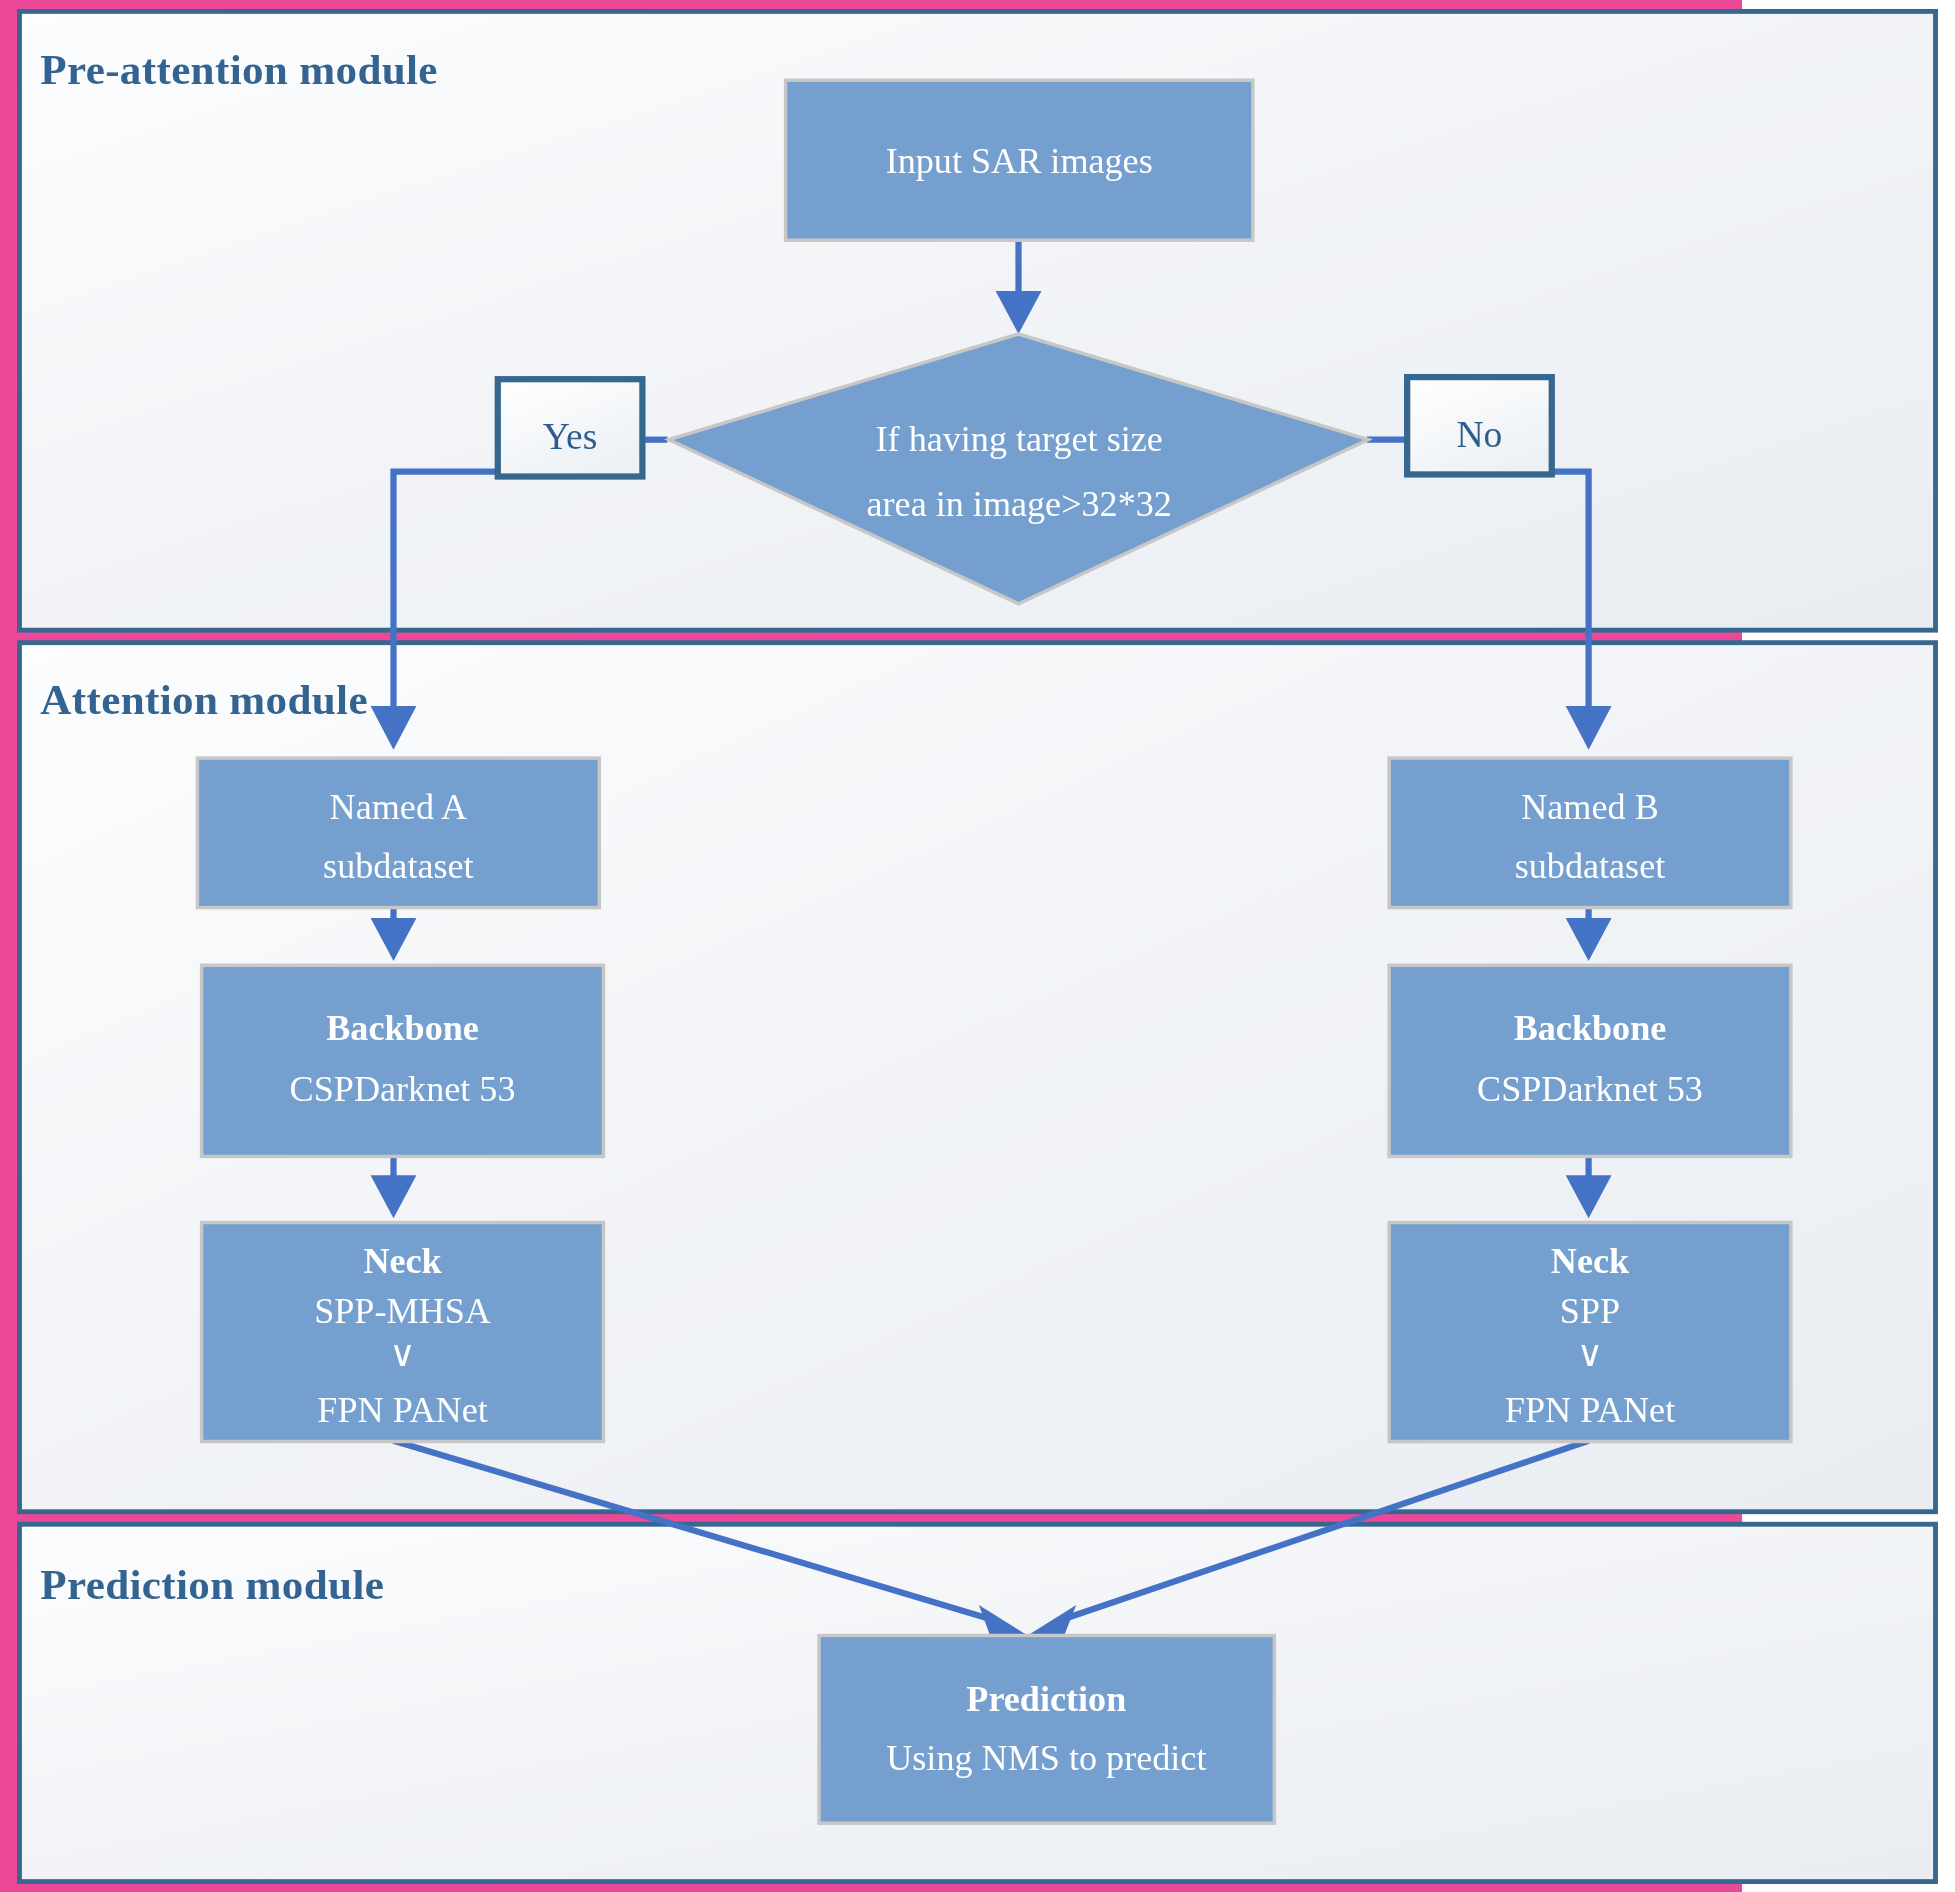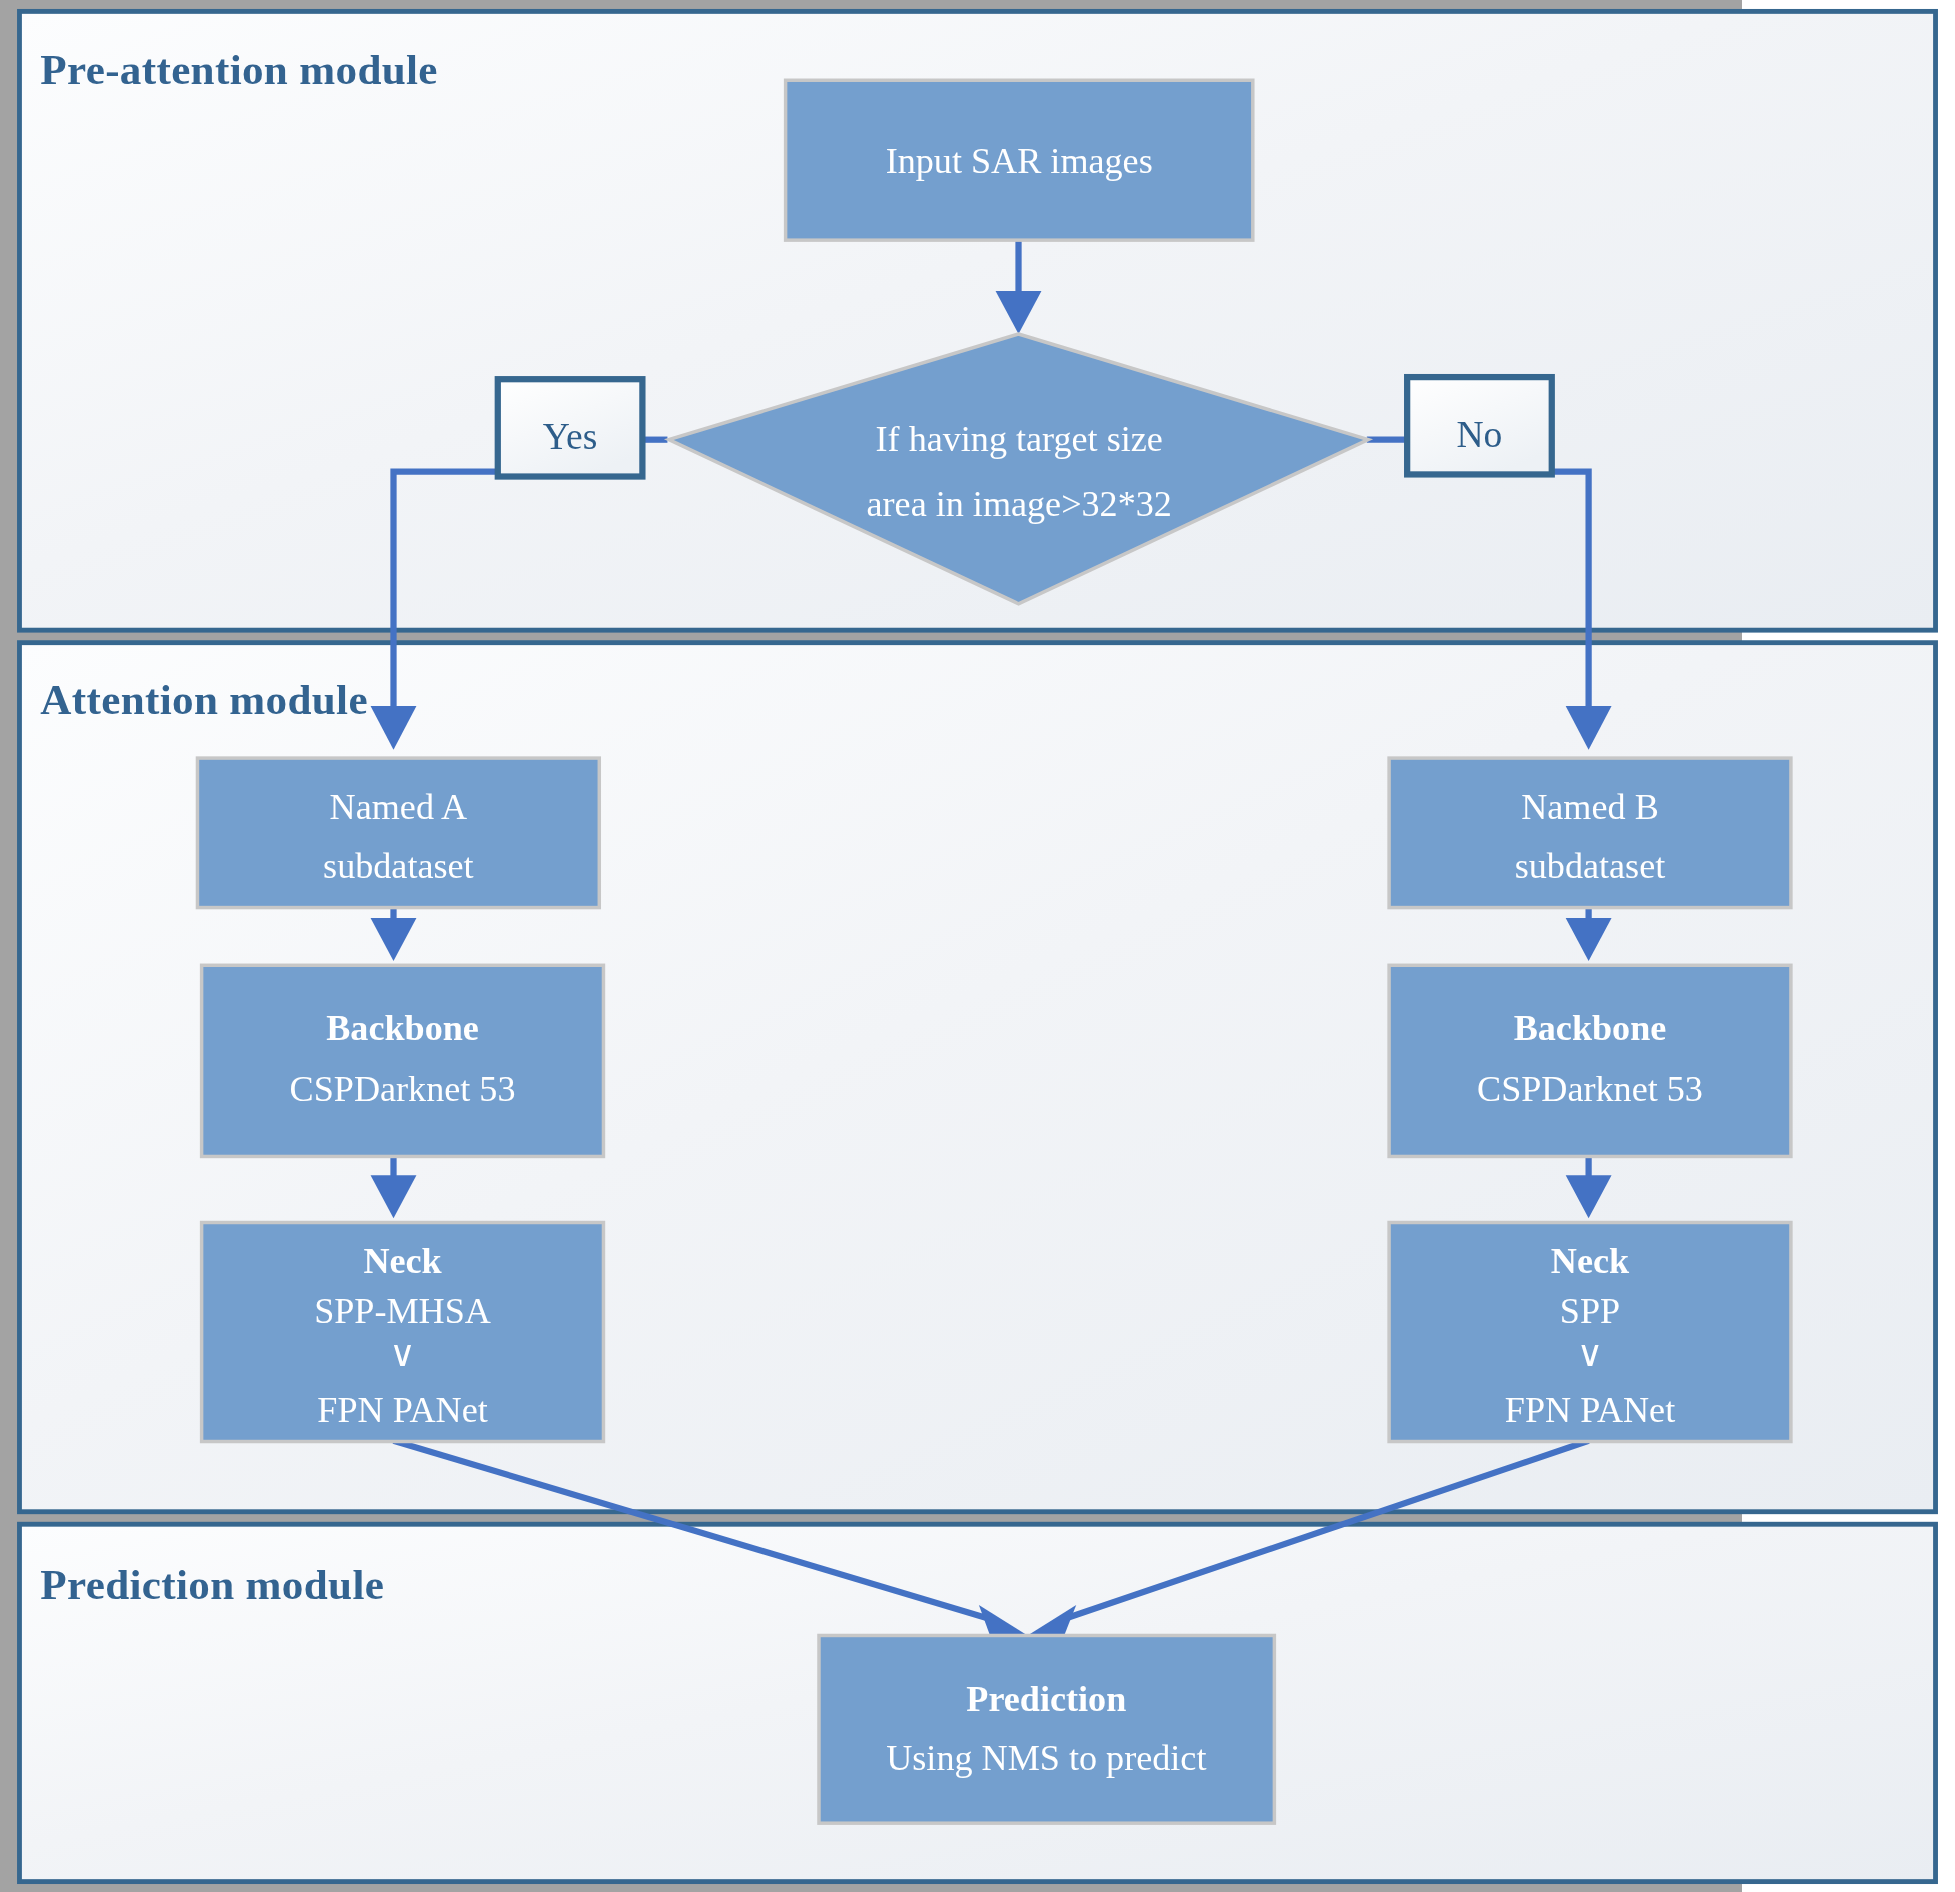--- a/index.html
+++ b/index.html
@@ -10,21 +10,21 @@
   body {
     width: 1955px;
     height: 1893px;
     font-family: "Liberation Serif", "DejaVu Serif", serif;
     overflow: hidden;
   }
   #stage {
     position: relative;
     width: 1742px;
     height: 1893px;
-    background: #a3a3a3;
+    background: #ec4899;
   }
   svg#flow {
     position: absolute;
     left: 0;
     top: 0;
     width: 1955px;
     height: 1893px;
     display: block;
   }
   .module-title {

